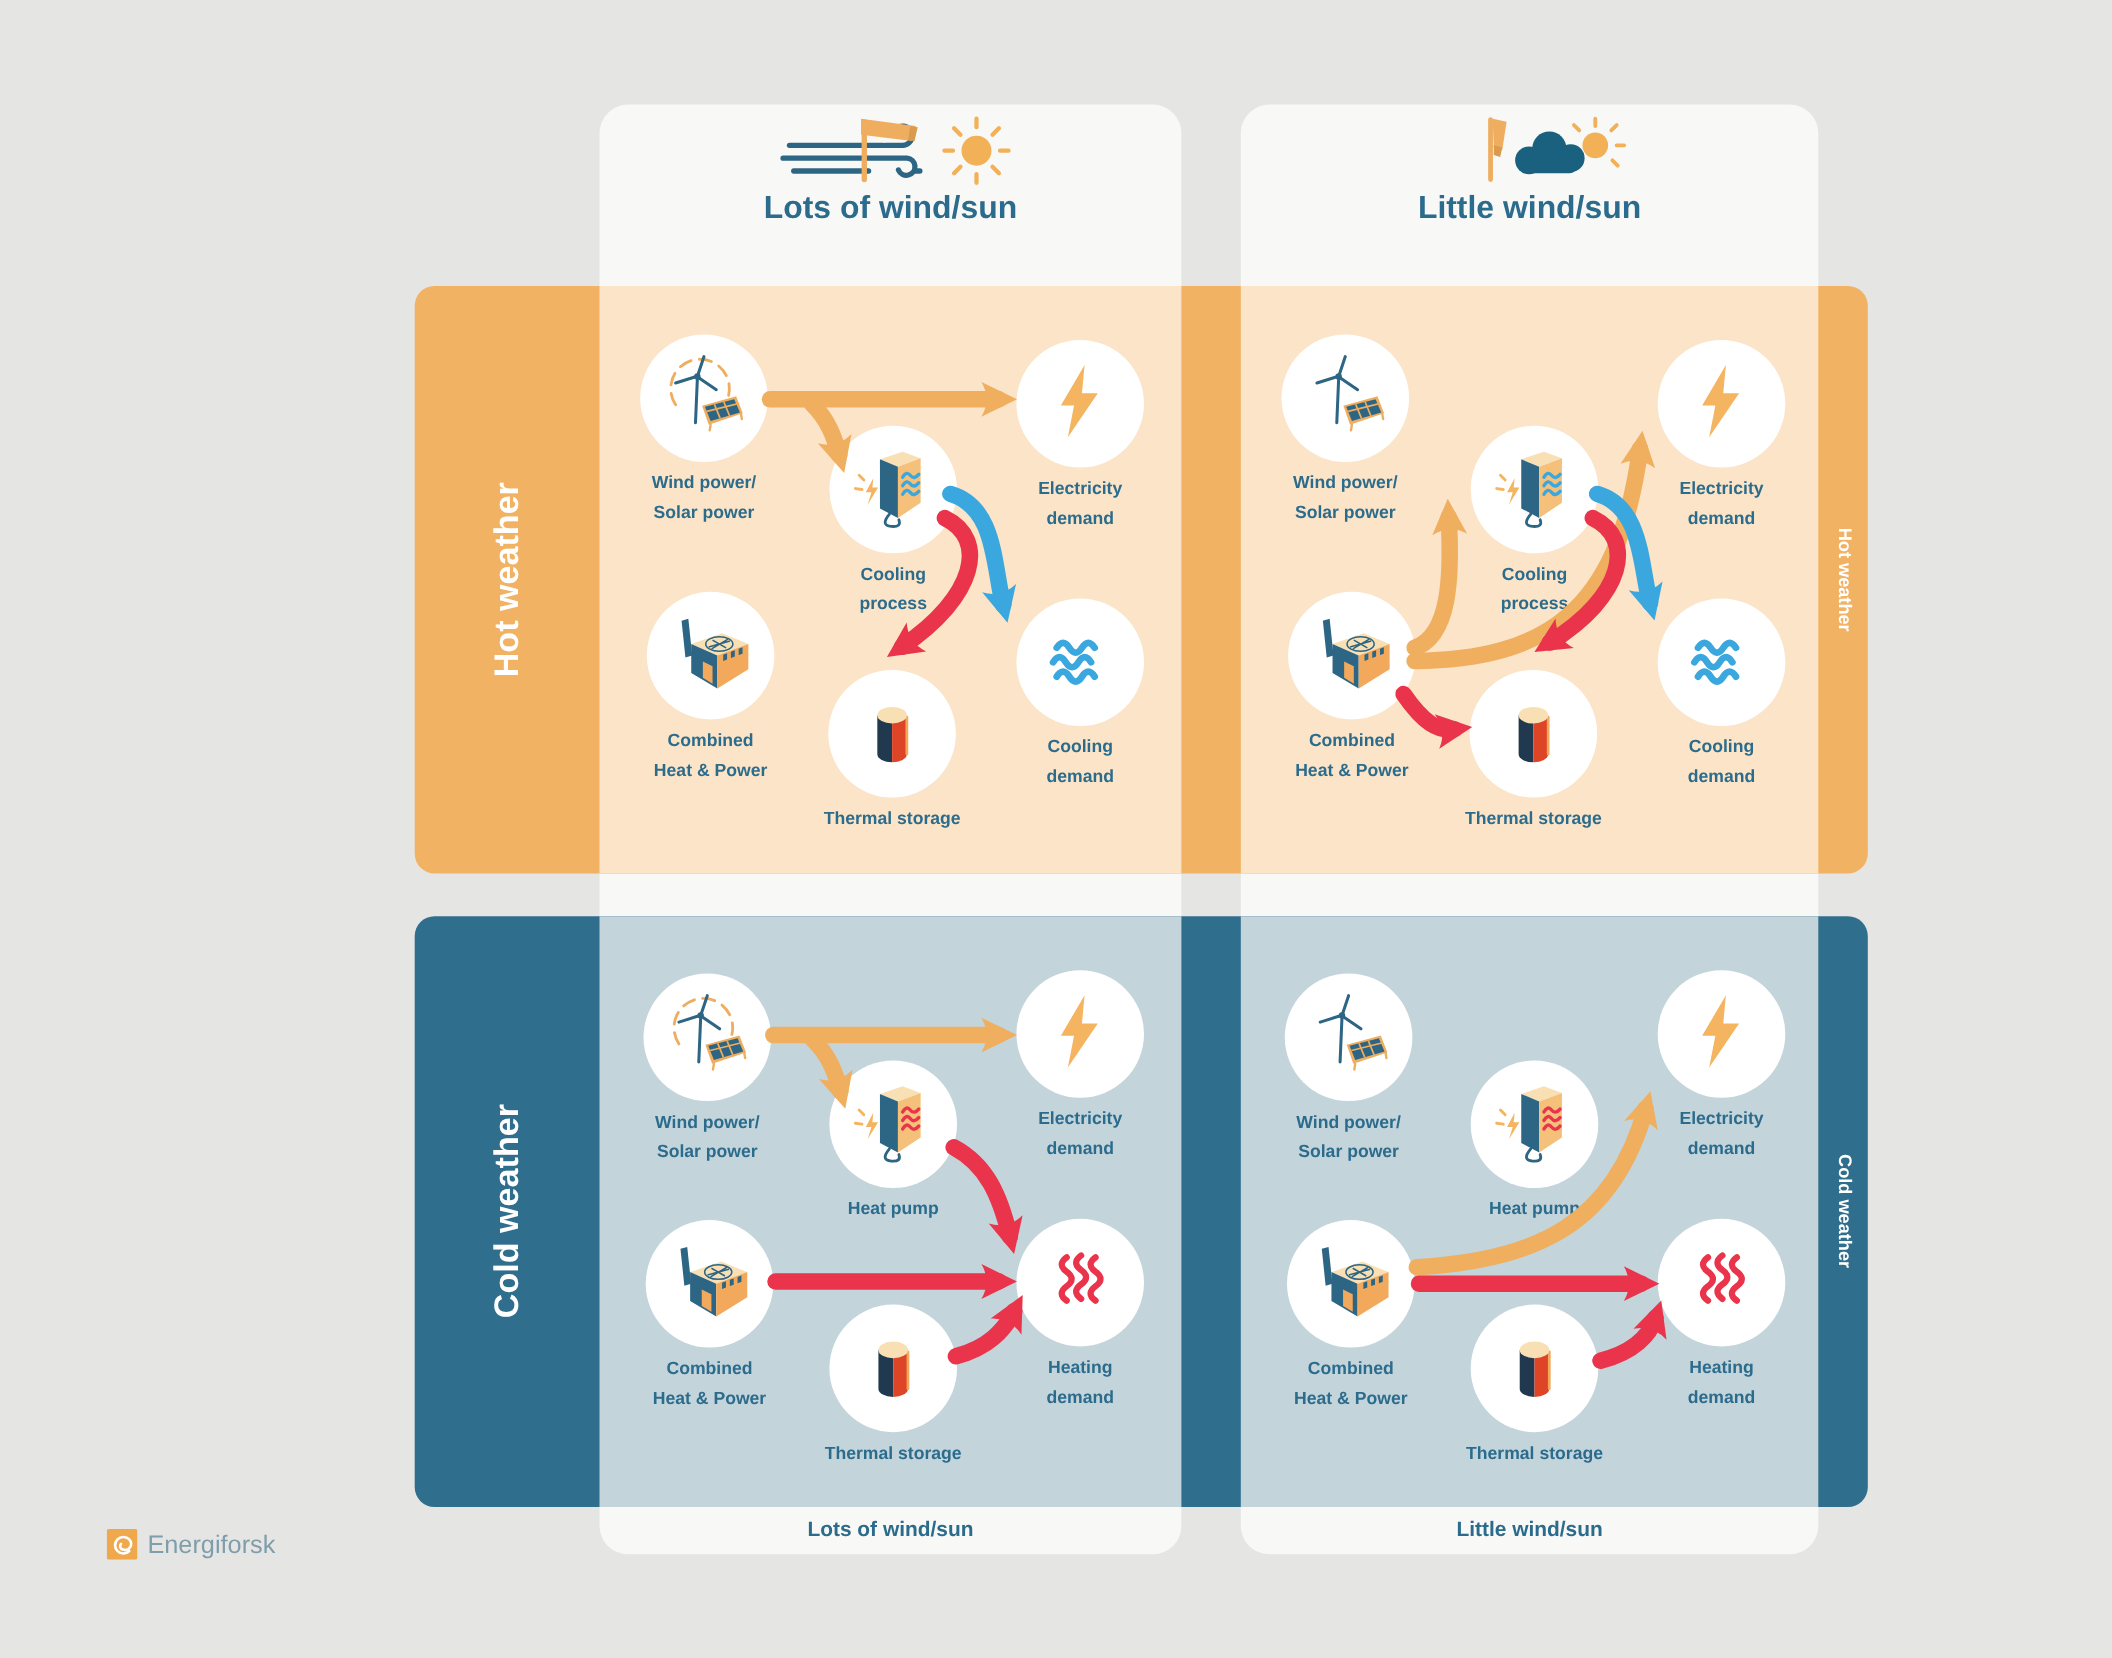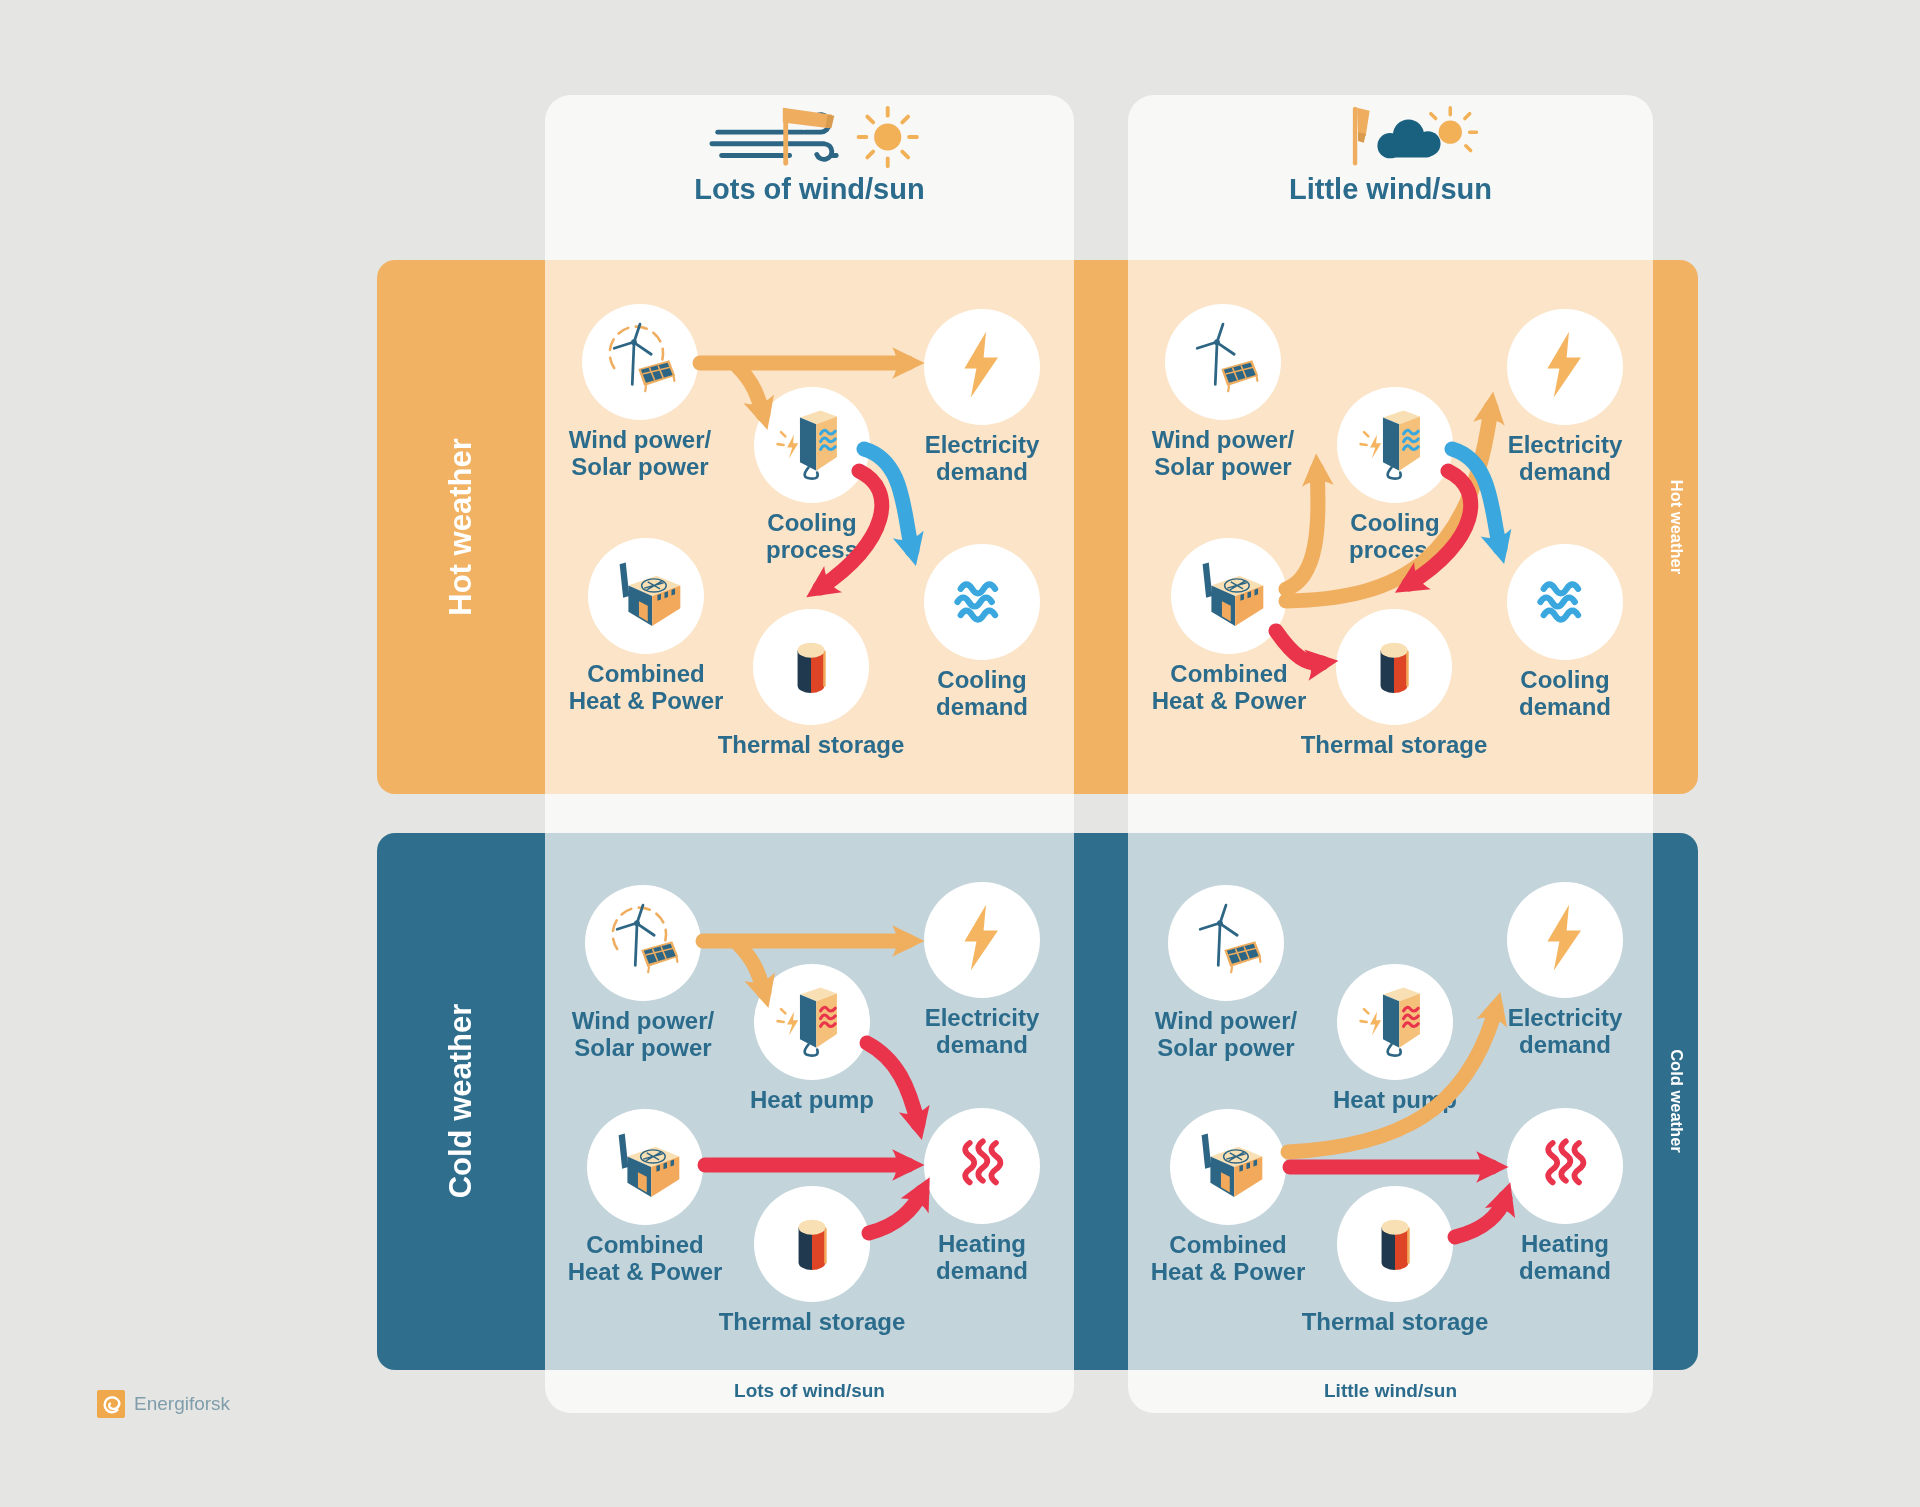--- a/index.html
+++ b/index.html
@@ -19,29 +19,29 @@
   .band.hot{top:260px;height:534px;background:#f1b263;}
   .band.cold{top:833px;height:537px;background:#2f6e8c;}
   .panel{position:absolute;z-index:3;}
   .panel.hot{background:#fbe4c7;}
   .panel.cold{background:#c3d4db;}
   .band-label{position:absolute;z-index:4;color:#ffffff;font-weight:bold;white-space:nowrap;}
   .band-label.left{font-size:31px;transform:translate(-50%,-50%) rotate(-90deg);}
   .band-label.right{font-size:16.5px;transform:translate(-50%,-50%) rotate(90deg);}
   .node{position:absolute;width:116px;height:116px;border-radius:50%;background:#ffffff;
         display:flex;align-items:center;justify-content:center;z-index:5;}
-  .node-label{position:absolute;width:224px;text-align:center;color:#2b6b8c;font-size:24px;
+  .node-label{position:absolute;width:224px;text-align:center;color:#2b6b8c;font-size:16px;
               font-weight:bold;line-height:27px;white-space:pre-line;z-index:5;}
   #arrow-layer{position:absolute;left:0;top:0;z-index:6;pointer-events:none;}
   .arrow{fill:none;stroke-width:15;stroke-linecap:round;}
   .arrow.orange{stroke:#f0ae5f;}
   .arrow.red{stroke:#e9344c;}
   .arrow.blue{stroke:#3aa7de;}
   .brand{position:absolute;left:97px;top:1390px;z-index:4;display:flex;align-items:center;gap:9px;}
-  .brand span{color:#7f9dab;font-size:19px;}
+  .brand span{color:#7f9dab;font-size:23px;}
 </style>
 </head>
 <body>
 
 <div id="stage">
 
 
   <div class="band hot"></div>
   <div class="band cold"></div>
 

